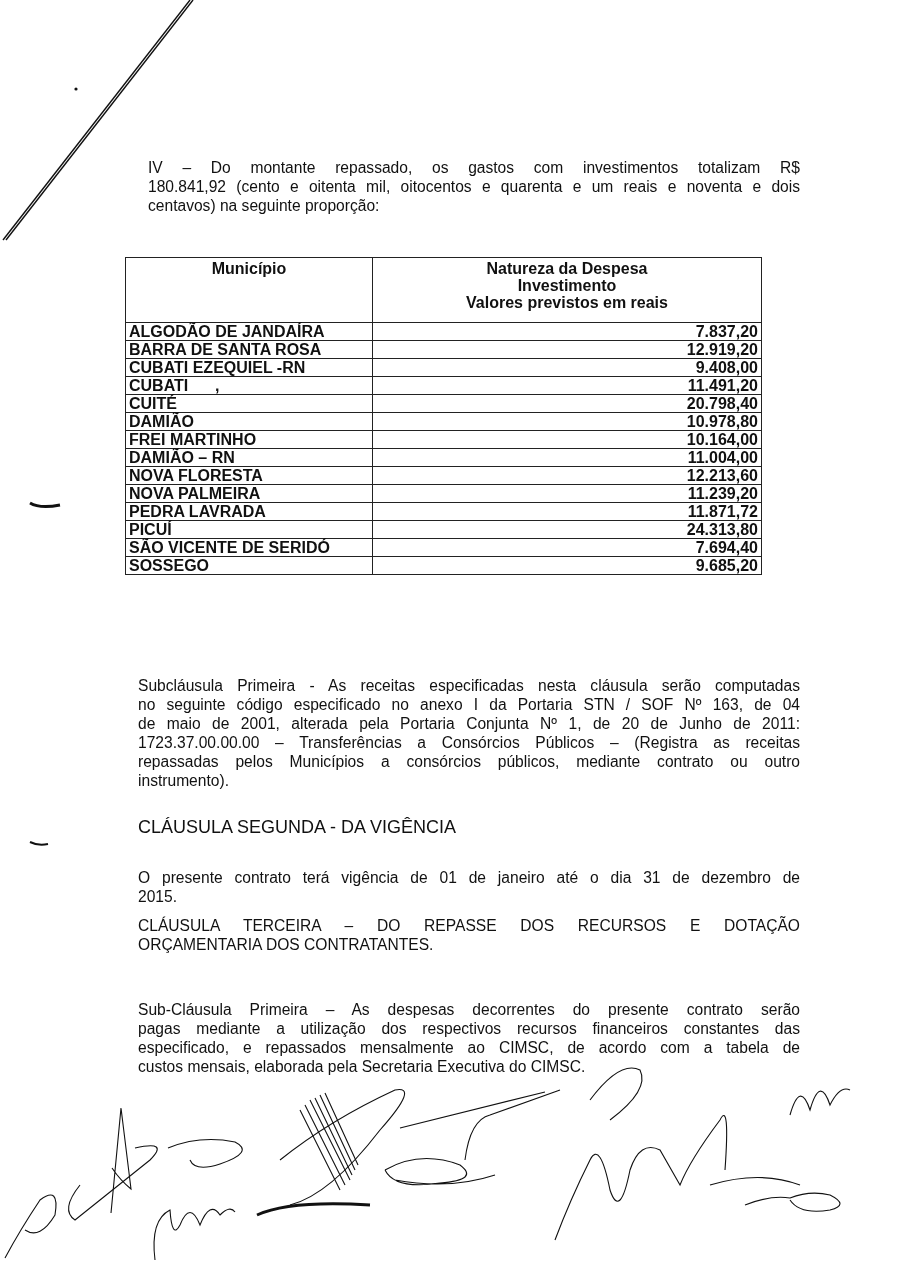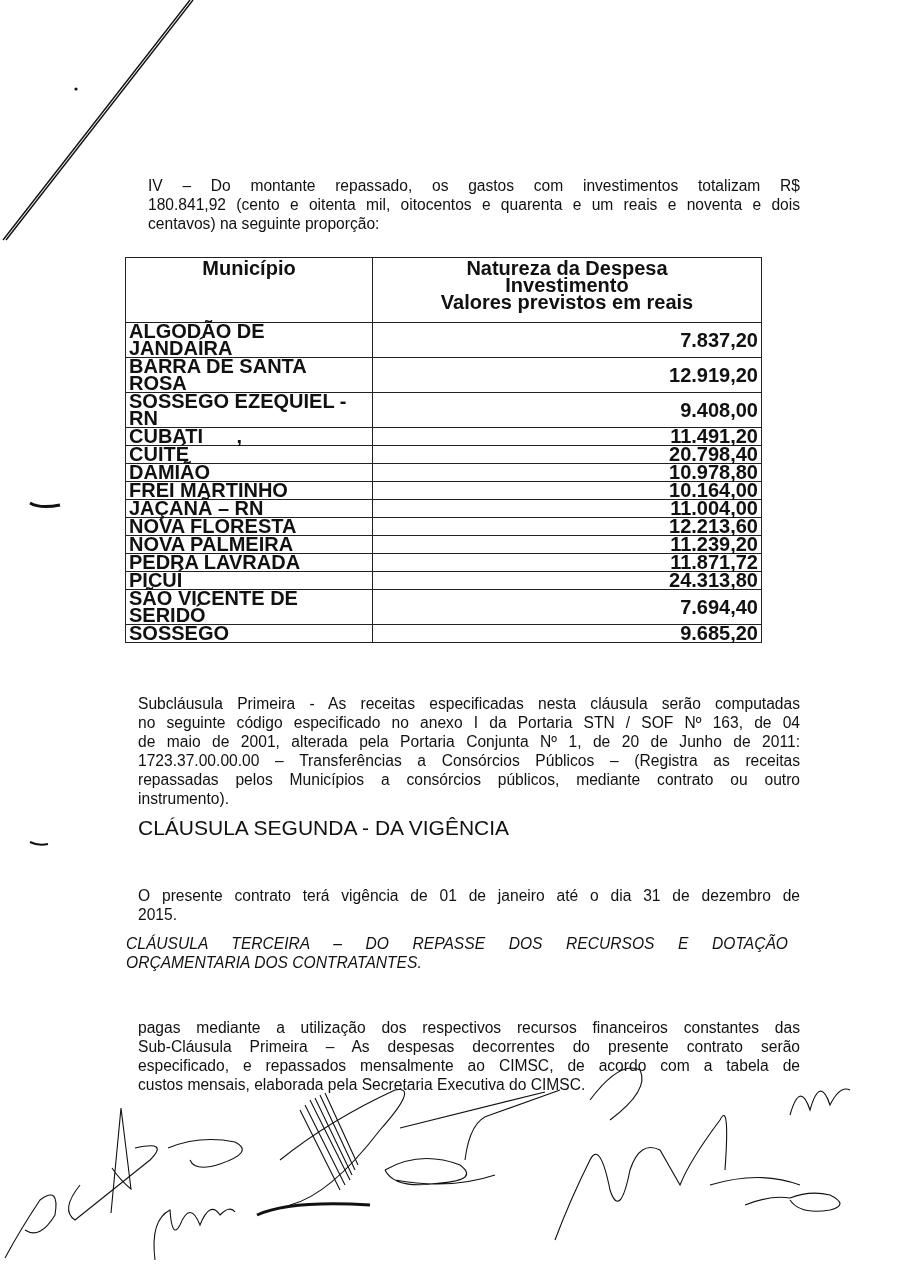--- a/index.html
+++ b/index.html
@@ -1,25 +1,25 @@
 <!DOCTYPE html>
 <html><head>
 <meta charset="utf-8">
 <style>
   html, body { margin: 0; padding: 0; background: #ffffff; }
   body { width: 900px; height: 1272px; position: relative; overflow: hidden;
          font-family: "Liberation Sans", sans-serif; color: #111; }
   .page { position: absolute; left: 0; top: 0; width: 900px; height: 1272px; }
   .marks { position: absolute; left: 0; top: 0; width: 900px; height: 1272px; pointer-events: none; }
   .para { position: absolute; left: 148px; width: 652px; font-size: 15.6px; line-height: 19px;
-          text-align: justify; text-align-last: left; margin-top: 18px; }
+          text-align: justify; text-align-last: left; }
   .para .jl { text-align-last: justify; display: block; }
-  .heading { position: absolute; left: 138px; font-size: 21px; line-height: 19px; }
+  .heading { position: absolute; left: 138px; font-size: 18px; line-height: 19px; }
   table.inv { position: absolute; left: 125px; top: 257px; width: 637px; border-collapse: collapse;
-              font-weight: bold; font-size: 20px; }
+              font-weight: bold; font-size: 16px; }
   table.inv td, table.inv th { border: 1px solid #222; padding: 0 3px; height: 17px; line-height: 17px; }
   table.inv th { font-weight: bold; vertical-align: top; height: 62px; padding-top: 2px; }
   table.inv th.c1 { width: 240px; text-align: center; }
   table.inv th.c2 { text-align: center; }
   .h2line { display: block; }
   .h2line.r { text-align: center; }
   table.inv td.num { text-align: right; padding-left: 39px; }
   .p-sub { top: 676px; left: 138px; width: 662px; }
   .p-vig { top: 868px; left: 138px; width: 662px; }
   .p-sub2 { top: 1000px; left: 138px; width: 662px; }
@@ -83,41 +83,41 @@
     <tbody>
       <tr>
           <td>ALGODÃO DE JANDAÍRA</td>
           <td class="num">7.837,20</td>
         </tr>
       <tr>
           <td>BARRA DE SANTA ROSA</td>
           <td class="num">12.919,20</td>
         </tr>
       <tr>
-          <td>SOSSEGO EZEQUIEL -RN</td>
+          <td>CUBATI EZEQUIEL -RN</td>
           <td class="num">9.408,00</td>
         </tr>
       <tr>
           <td style="white-space:pre">CUBATI      ,</td>
           <td class="num">11.491,20</td>
         </tr>
       <tr>
           <td>CUITÉ</td>
           <td class="num">20.798,40</td>
         </tr>
       <tr>
           <td>DAMIÃO</td>
           <td class="num">10.978,80</td>
         </tr>
       <tr>
           <td>FREI MARTINHO</td>
           <td class="num">10.164,00</td>
         </tr>
       <tr>
-          <td>JAÇANÃ – RN</td>
+          <td>DAMIÃO – RN</td>
           <td class="num">11.004,00</td>
         </tr>
       <tr>
           <td>NOVA FLORESTA</td>
           <td class="num">12.213,60</td>
         </tr>
       <tr>
           <td>NOVA PALMEIRA</td>
           <td class="num">11.239,20</td>
         </tr>
@@ -148,25 +148,25 @@
     <span class="jl">repassadas pelos Municípios a consórcios públicos, mediante contrato ou outro</span>
     <span style="display:block">instrumento).</span>
   </div>
 
   <div class="heading" style="top:818px;">CLÁUSULA SEGUNDA - DA VIGÊNCIA</div>
   <div class="para p-vig">
     <span class="jl">O presente contrato terá vigência de 01 de janeiro até o dia 31 de dezembro de</span>
     <span style="display:block">2015.</span>
   </div>
 
-  <div class="para" style="top:916px; left:126px; width:662px;font-style:italic;">
+  <div class="para" style="top:916px; left:138px; width:662px;">
     <span class="jl">CLÁUSULA TERCEIRA – DO REPASSE DOS RECURSOS E DOTAÇÃO</span>
     <span style="display:block">ORÇAMENTARIA DOS CONTRATANTES.</span>
   </div>
 
   <div class="para p-sub2">
+    <span class="jl">Sub-Cláusula Primeira – As despesas decorrentes do presente contrato serão</span>
     <span class="jl">pagas mediante a utilização dos respectivos recursos financeiros constantes das</span>
-    <span class="jl">Sub-Cláusula Primeira – As despesas decorrentes do presente contrato serão</span>
     <span class="jl">especificado, e repassados mensalmente ao CIMSC, de acordo com a tabela de</span>
     <span style="display:block">custos mensais, elaborada pela Secretaria Executiva do CIMSC.</span>
   </div>
 
 </div>
 
 </body></html>

